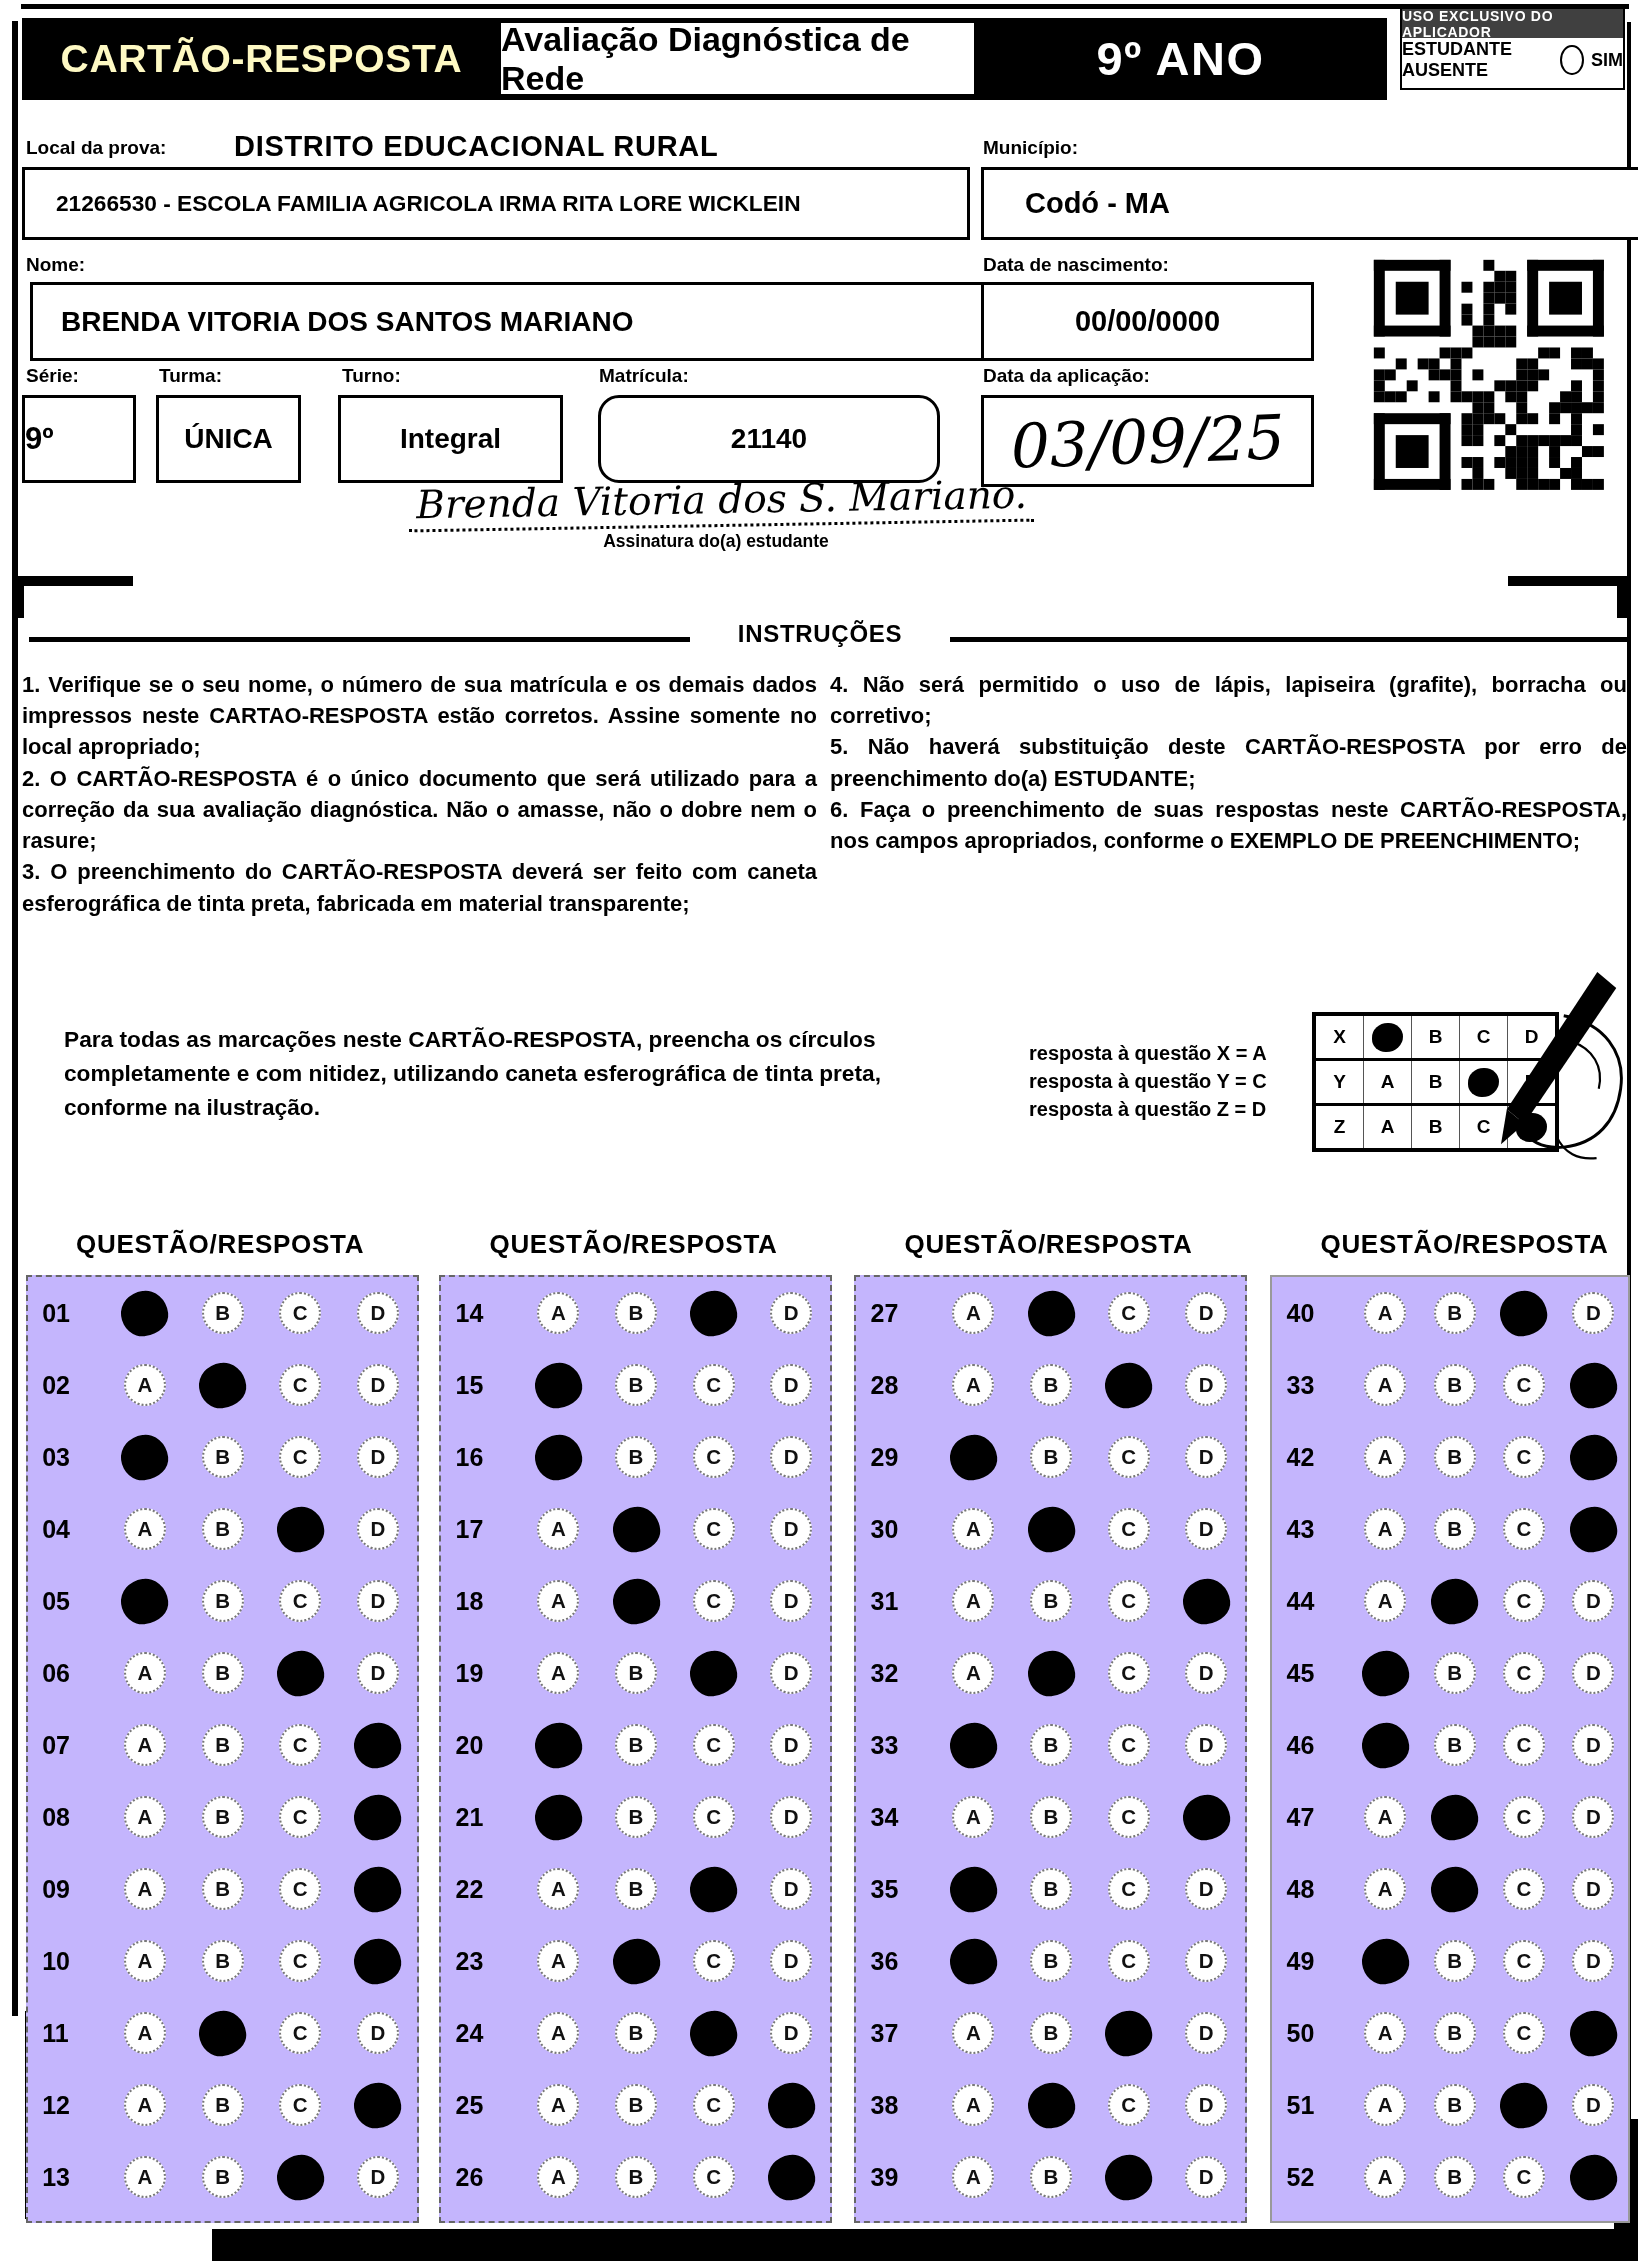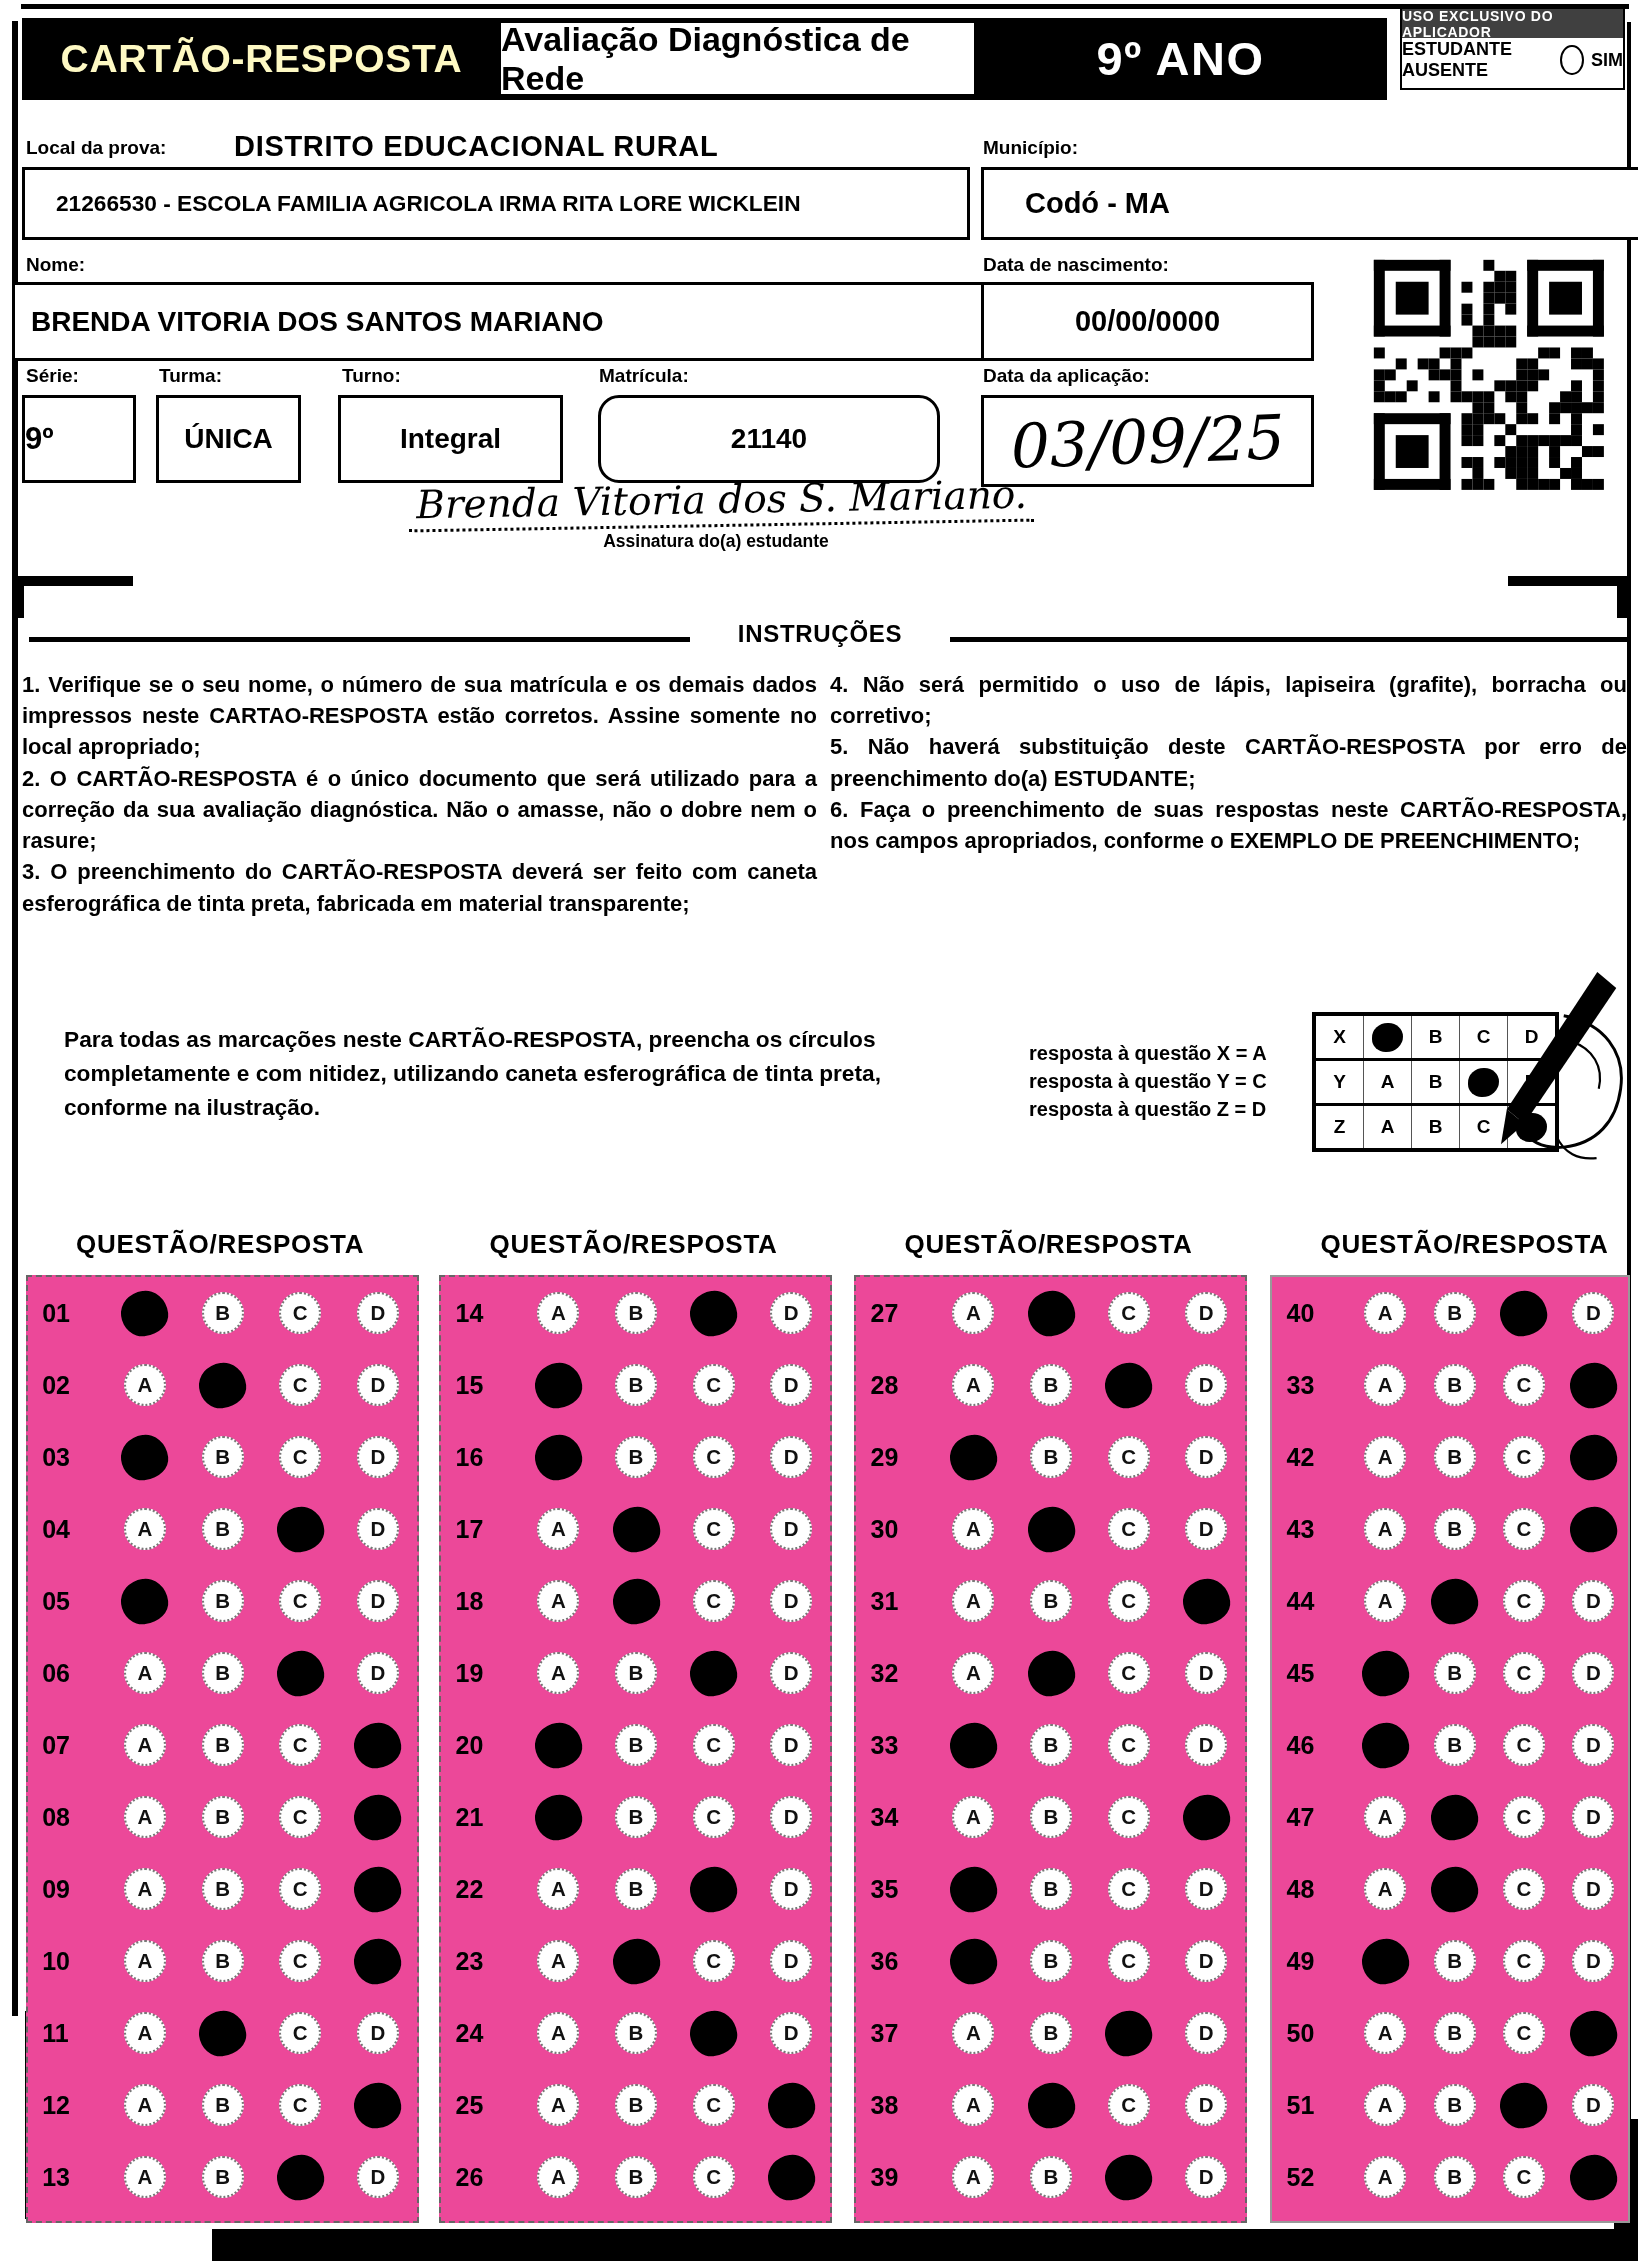--- a/index.html
+++ b/index.html
@@ -55,21 +55,21 @@
   .legend{left:1029px;top:1039px;width:439px;font-size:20px;font-weight:bold;line-height:1.4;}
 
   .ex-grid{left:1312px;top:1012px;border:4.4px solid #000;background:#fff;}
   .ex-row{display:flex;border-bottom:3.7px solid #000;}
   .ex-row:last-child{border-bottom:none;}
   .ex-cell{width:47px;height:42px;display:flex;align-items:center;justify-content:center;font-size:19px;font-weight:bold;border-right:1.5px solid #555;}
   .ex-cell:last-child{border-right:none;}
   .ex-dot{width:31px;height:29px;background:#000;border-radius:52% 48% 55% 45%;}
 
   .qcol-header{top:1229px;width:389px;text-align:center;font-size:26px;font-weight:bold;letter-spacing:0.7px;}
-  .qbox{top:1275px;height:944px;border:2.2px dashed #666;background:#ec4899;}
+  .qbox{top:1275px;height:944px;border:2.2px dashed #666;background:#c4b5fd;}
   .qrow{height:72px;display:flex;align-items:center;}
   .qnum{width:64px;padding-left:14.6px;font-size:25px;font-weight:bold;}
   .bcell{flex:1;display:flex;align-items:center;justify-content:center;}
   .bubble{width:42px;height:42px;border:2.2px dotted #777;border-radius:50%;display:flex;align-items:center;justify-content:center;font-size:20.5px;font-weight:bold;color:#111;box-sizing:border-box;background:#fff;cursor:pointer;}
   .bubble.filled{background:#000;border:2.2px solid #000;border-radius:52% 48% 55% 45% / 50% 55% 45% 52%;transform:rotate(-7deg);width:47px;height:45px;color:transparent;}
 </style>
 </head>
 <body>
 
 <div class="abs top-line"></div>
@@ -106,21 +106,21 @@
 <div class="abs fbox" style="left:22px;top:167px;width:911px;height:67px;padding-left:31px;">
   <span class="val" style="font-size:22.7px;">21266530 - ESCOLA FAMILIA AGRICOLA IRMA RITA LORE WICKLEIN</span>
 </div>
 <div class="abs fbox" style="left:981px;top:167px;width:637px;height:67px;padding-left:41px;">
   <span class="val" style="font-size:29px;">Codó - MA</span>
 </div>
 
 <div class="abs field-label" style="left:26px;top:254px;">Nome:</div>
 <div class="abs field-label" style="left:983px;top:254px;">Data de nascimento:</div>
 
-<div class="abs fbox" style="left:12px;top:282px;width:1017px;height:73px;padding-left:16px;">
+<div class="abs fbox" style="left:30px;top:282px;width:1017px;height:73px;padding-left:28px;">
   <span class="val" style="font-size:28px;">BRENDA VITORIA DOS SANTOS MARIANO</span>
 </div>
 <div class="abs fbox" style="left:981px;top:282px;width:327px;height:73px;justify-content:center;">
   <span class="val" style="font-size:29px;">00/00/0000</span>
 </div>
 
 <div class="abs qr-wrap">
   <svg id="qr-svg" width="241" height="241" viewBox="0 0 330 330">
       <rect x="158" y="8" width="15" height="15" fill="#000"></rect>
       <rect x="173" y="23" width="15" height="15" fill="#000"></rect>

